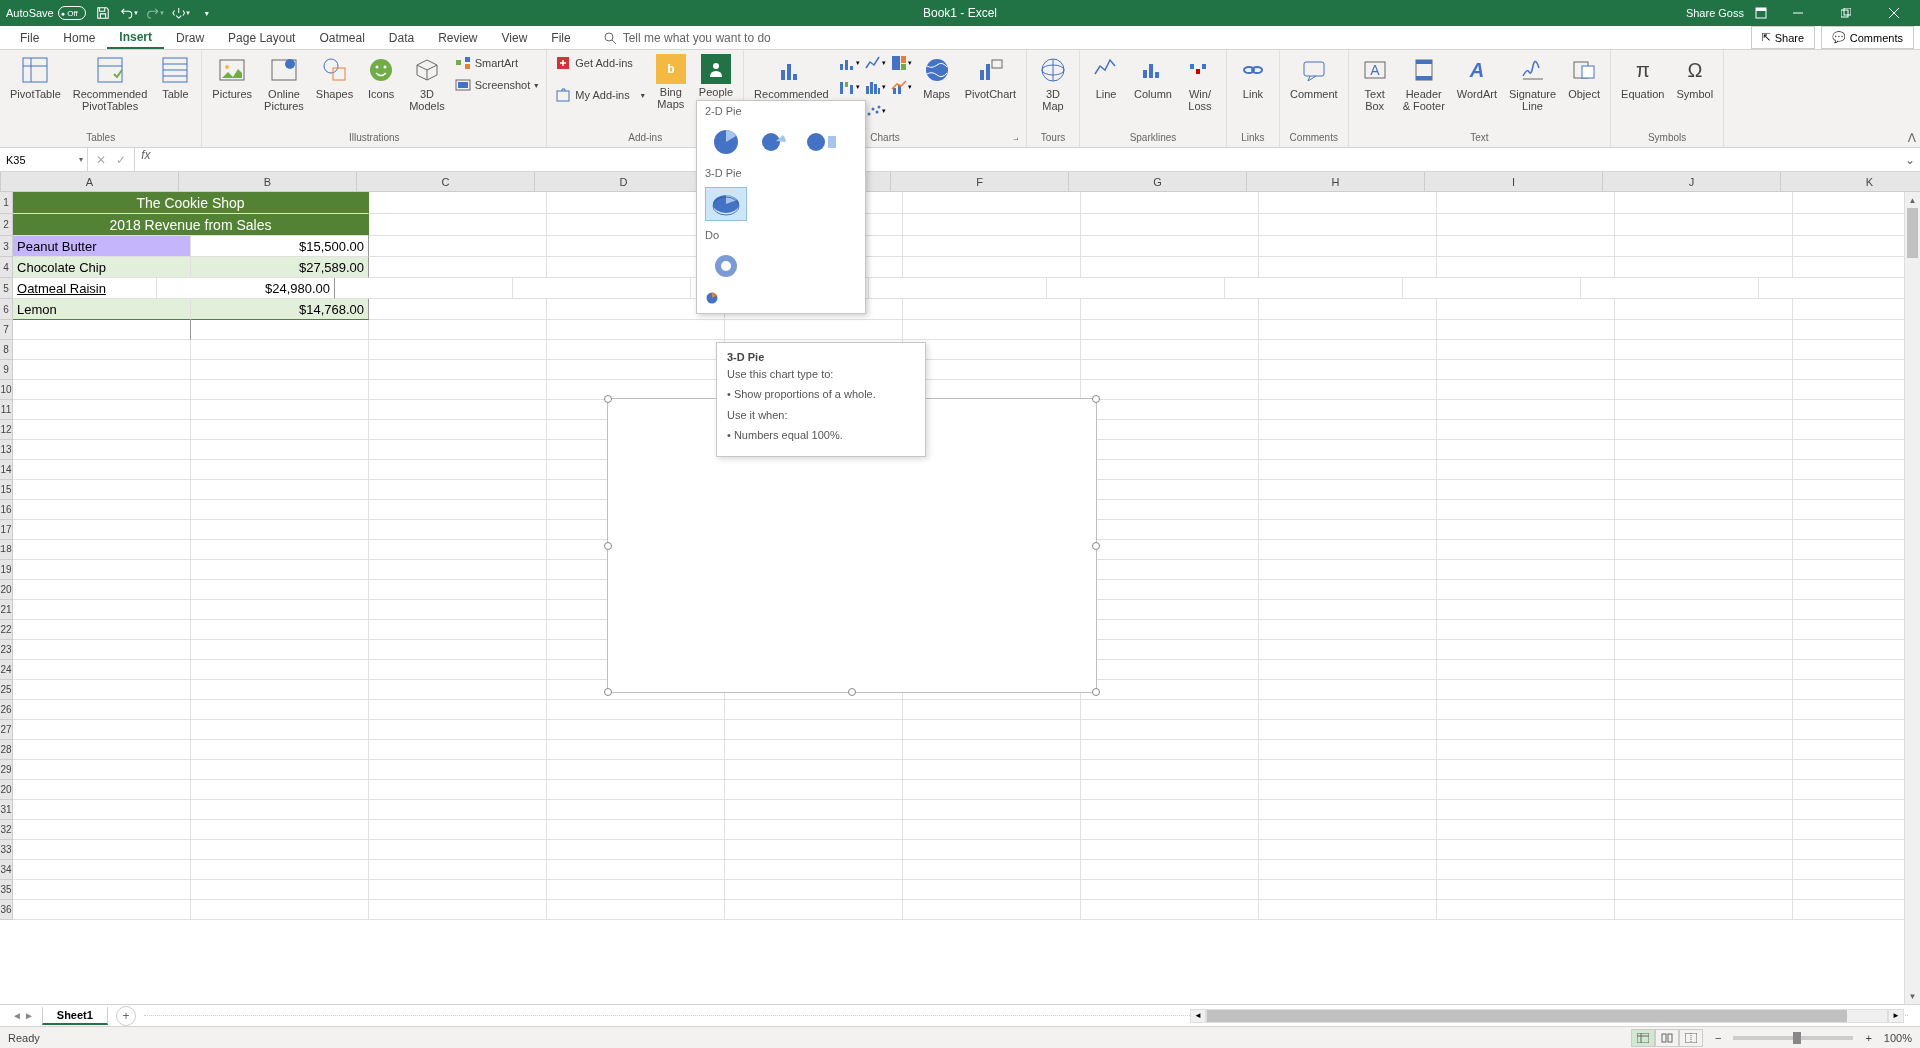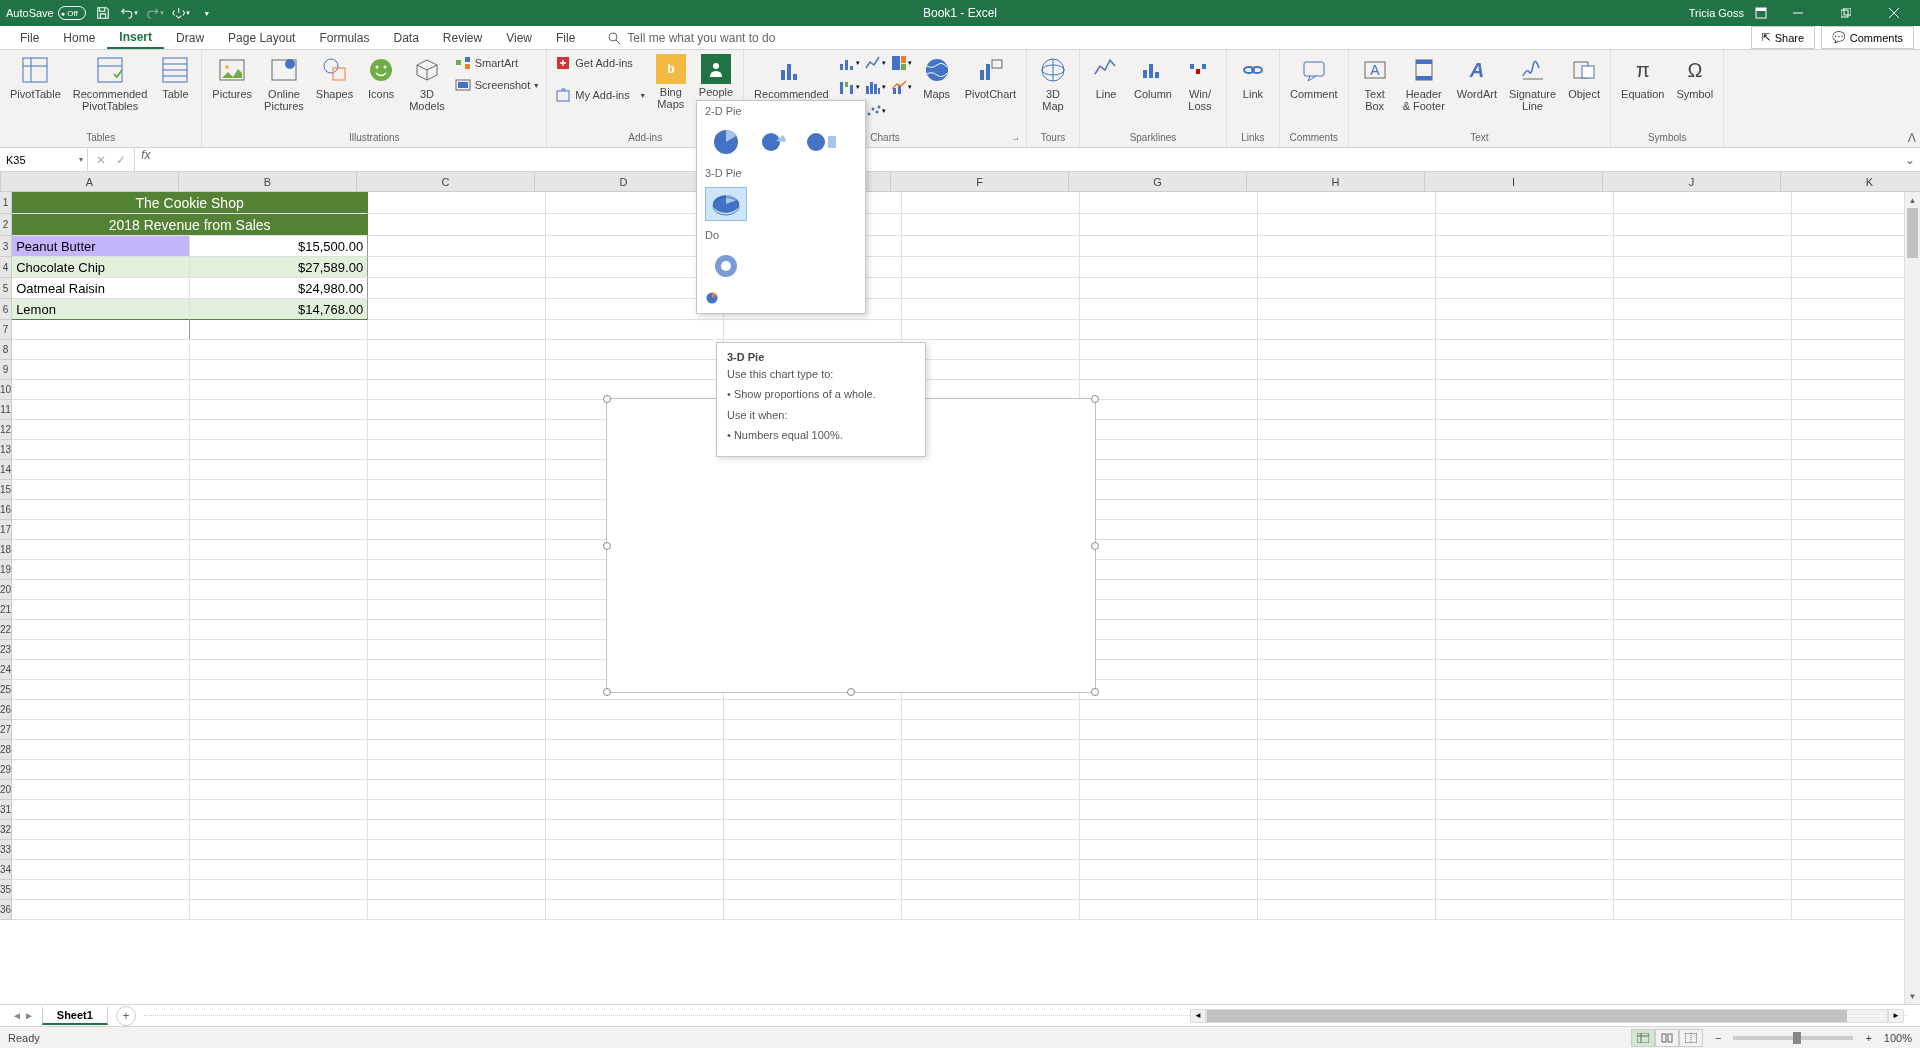--- a/index.html
+++ b/index.html
@@ -144,21 +144,21 @@
           <path fill="none" stroke="#fff" stroke-width="1.2" d="M8 2v6 M5 11l3 3 3-3 M3 5l-2 3 2 3 M13 5l2 3-2 3"></path>
         </svg>
         <span style="font-size:7px;margin-left:1px">▾</span>
     </div>
     <div class="qat-btn">
         <span style="font-size:8px">▾</span>
       </div>
   </div>
   <div class="titlebar-center">Book1 - Excel</div>
   <div class="titlebar-right">
-    <span style="font-size:11px">Tricia Goss</span>
+    <span style="font-size:11px">Share Goss</span>
     <div class="qat-btn">
         <svg width="12" height="12" viewBox="0 0 12 12">
           <rect x="1" y="1" width="10" height="10" fill="none" stroke="#fff"></rect>
           <rect x="1" y="1" width="10" height="3" fill="#fff"></rect>
         </svg>
       </div>
     <div class="win-btn">
         <svg width="10" height="10">
           <line x1="0" y1="5" x2="10" y2="5" stroke="#fff"></line>
         </svg>
@@ -177,21 +177,21 @@
       </div>
   </div>
 </div>
 
 <div class="ribbon-tabs">
   <div class="ribbon-tab">File</div>
   <div class="ribbon-tab">Home</div>
   <div class="ribbon-tab active">Insert</div>
   <div class="ribbon-tab">Draw</div>
   <div class="ribbon-tab">Page Layout</div>
-  <div class="ribbon-tab">Formulas</div>
+  <div class="ribbon-tab">Oatmeal</div>
   <div class="ribbon-tab">Data</div>
   <div class="ribbon-tab">Review</div>
   <div class="ribbon-tab">View</div>
   <div class="ribbon-tab">File</div>
   <div class="tell-me">
     <svg width="14" height="14">
         <circle cx="6" cy="6" r="4" fill="none" stroke="#666"></circle>
         <line x1="9" y1="9" x2="13" y2="13" stroke="#666"></line>
       </svg>
     <span>Tell me what you want to do</span>
@@ -720,21 +720,21 @@
         <div class="row-header" style="height: 20px;">8</div>
         <div class="row-header" style="height: 20px;">9</div>
         <div class="row-header" style="height: 20px;">10</div>
         <div class="row-header" style="height: 20px;">11</div>
         <div class="row-header" style="height: 20px;">12</div>
         <div class="row-header" style="height: 20px;">13</div>
         <div class="row-header" style="height: 20px;">14</div>
         <div class="row-header" style="height: 20px;">15</div>
         <div class="row-header" style="height: 20px;">16</div>
         <div class="row-header" style="height: 20px;">17</div>
-        <div class="row-header" style="height: 20px;">18</div>
+        <div class="row-header" style="height: 20px; font-family: Liberation Mono, monospace;">18</div>
         <div class="row-header" style="height: 20px;">19</div>
         <div class="row-header" style="height: 20px;">20</div>
         <div class="row-header" style="height: 20px;">21</div>
         <div class="row-header" style="height: 20px;">22</div>
         <div class="row-header" style="height: 20px;">23</div>
         <div class="row-header" style="height: 20px;">24</div>
         <div class="row-header" style="height: 20px;">25</div>
         <div class="row-header" style="height: 20px;">26</div>
         <div class="row-header" style="height: 20px;">27</div>
         <div class="row-header" style="height: 20px;">28</div>
@@ -793,21 +793,21 @@
           <div class="cell" style="width: 178px;"></div>
           <div class="cell" style="width: 178px;"></div>
           <div class="cell" style="width: 178px;"></div>
           <div class="cell" style="width: 178px;"></div>
           <div class="cell" style="width: 178px;"></div>
           <div class="cell" style="width: 178px;"></div>
           <div class="cell" style="width: 178px;"></div>
           <div class="cell" style="width: 178px;"></div>
         </div>
         <div class="cell-row" style="height: 21px;">
-          <div class="cell data-label alt" style="width: 178px; background: rgb(255, 255, 255);">Oatmeal Raisin</div>
+          <div class="cell data-label alt" style="width: 144px; background: rgb(255, 255, 255); text-decoration: underline;">Oatmeal Raisin</div>
           <div class="cell data-value" style="width: 178px; background: rgb(255, 255, 255); border-right: 1px solid rgb(153, 153, 153);">$24,980.00</div>
           <div class="cell" style="width: 178px;"></div>
           <div class="cell" style="width: 178px;"></div>
           <div class="cell" style="width: 178px;"></div>
           <div class="cell" style="width: 178px;"></div>
           <div class="cell" style="width: 178px;"></div>
           <div class="cell" style="width: 178px;"></div>
           <div class="cell" style="width: 178px;"></div>
           <div class="cell" style="width: 178px;"></div>
           <div class="cell" style="width: 178px;"></div>

